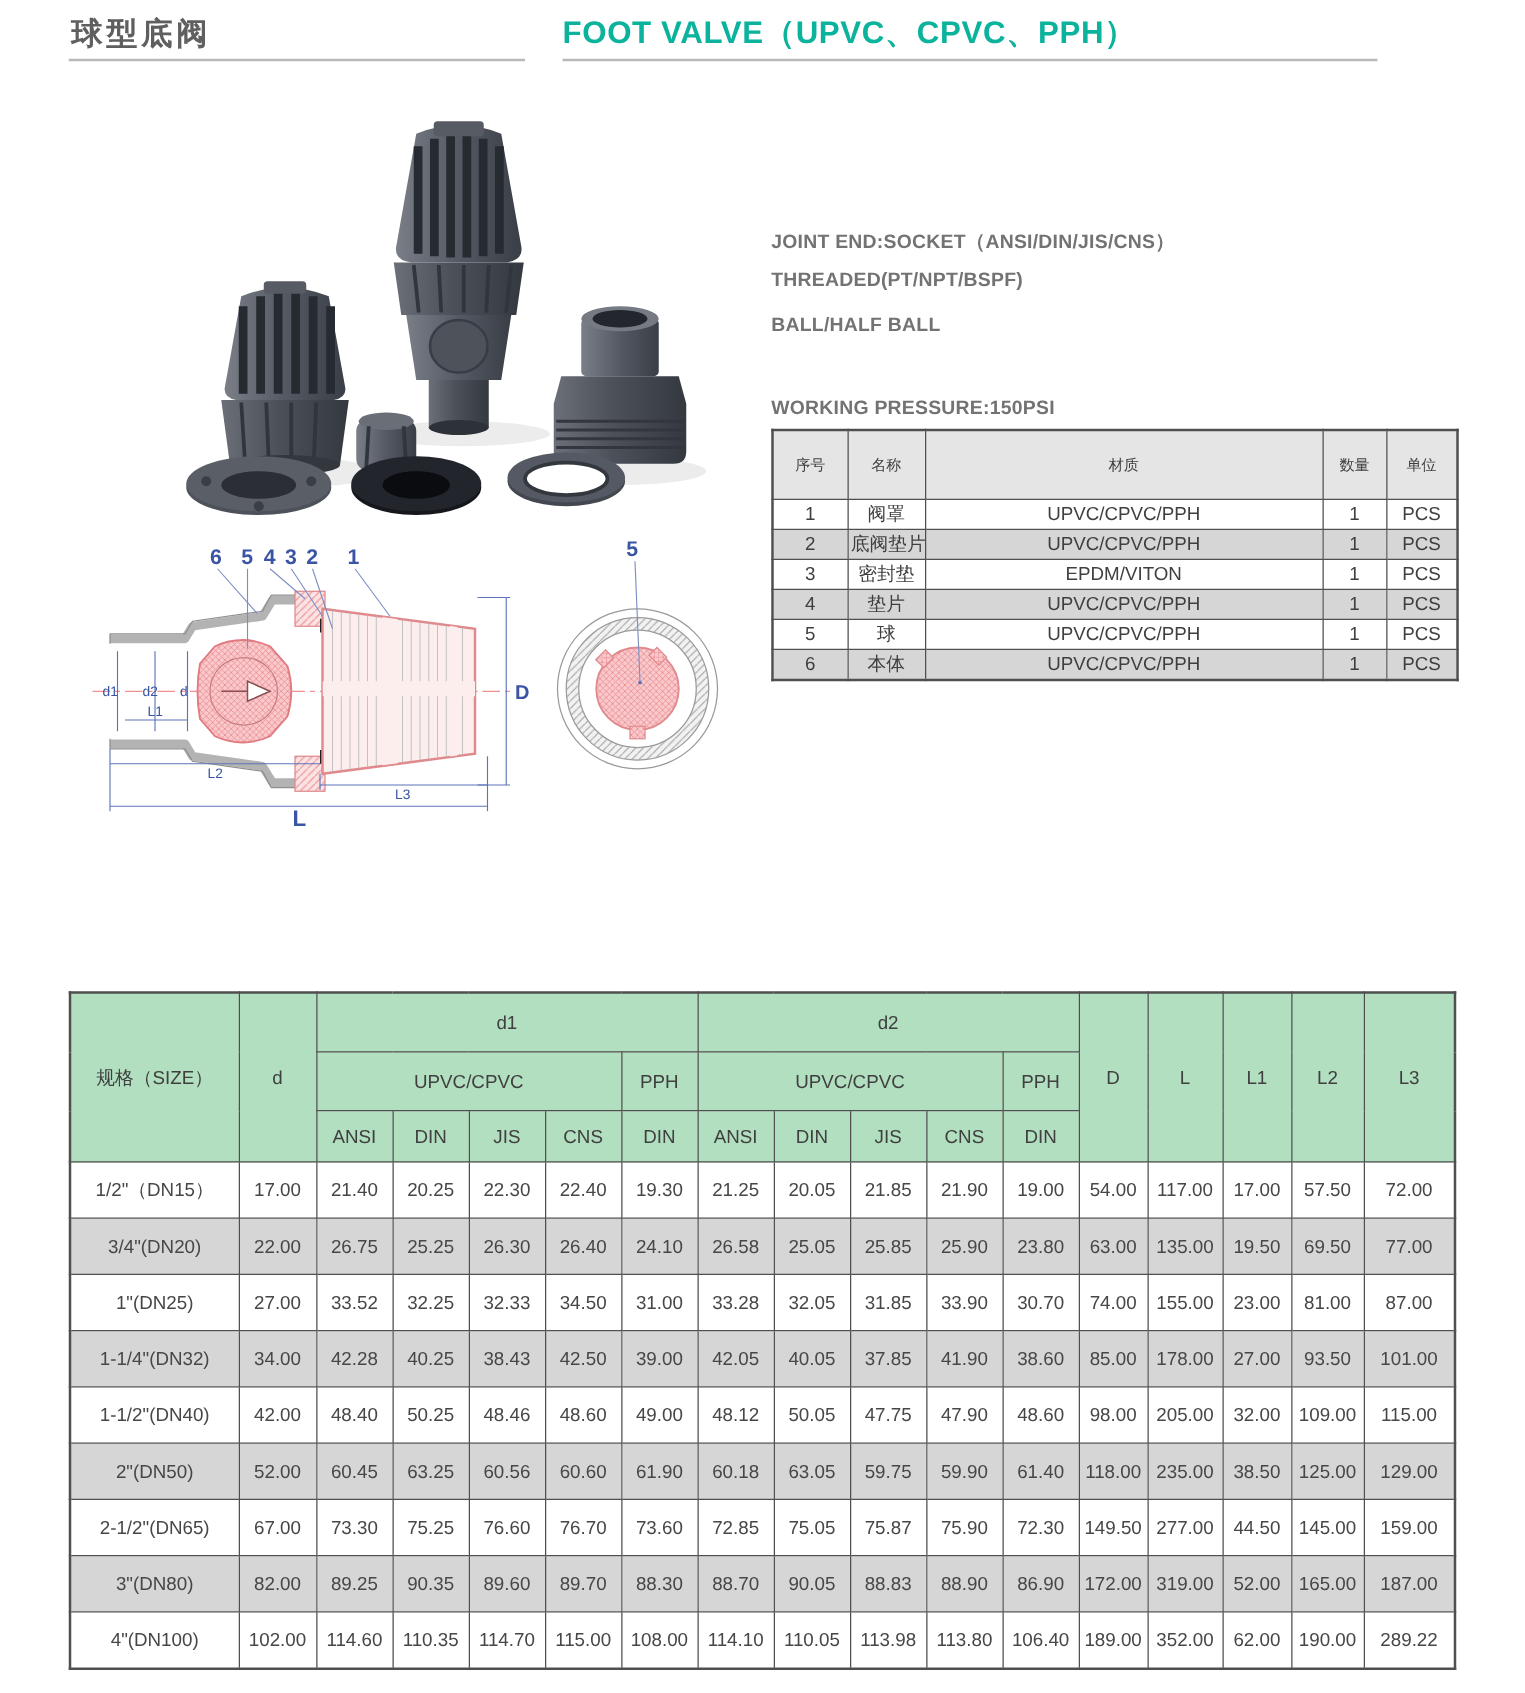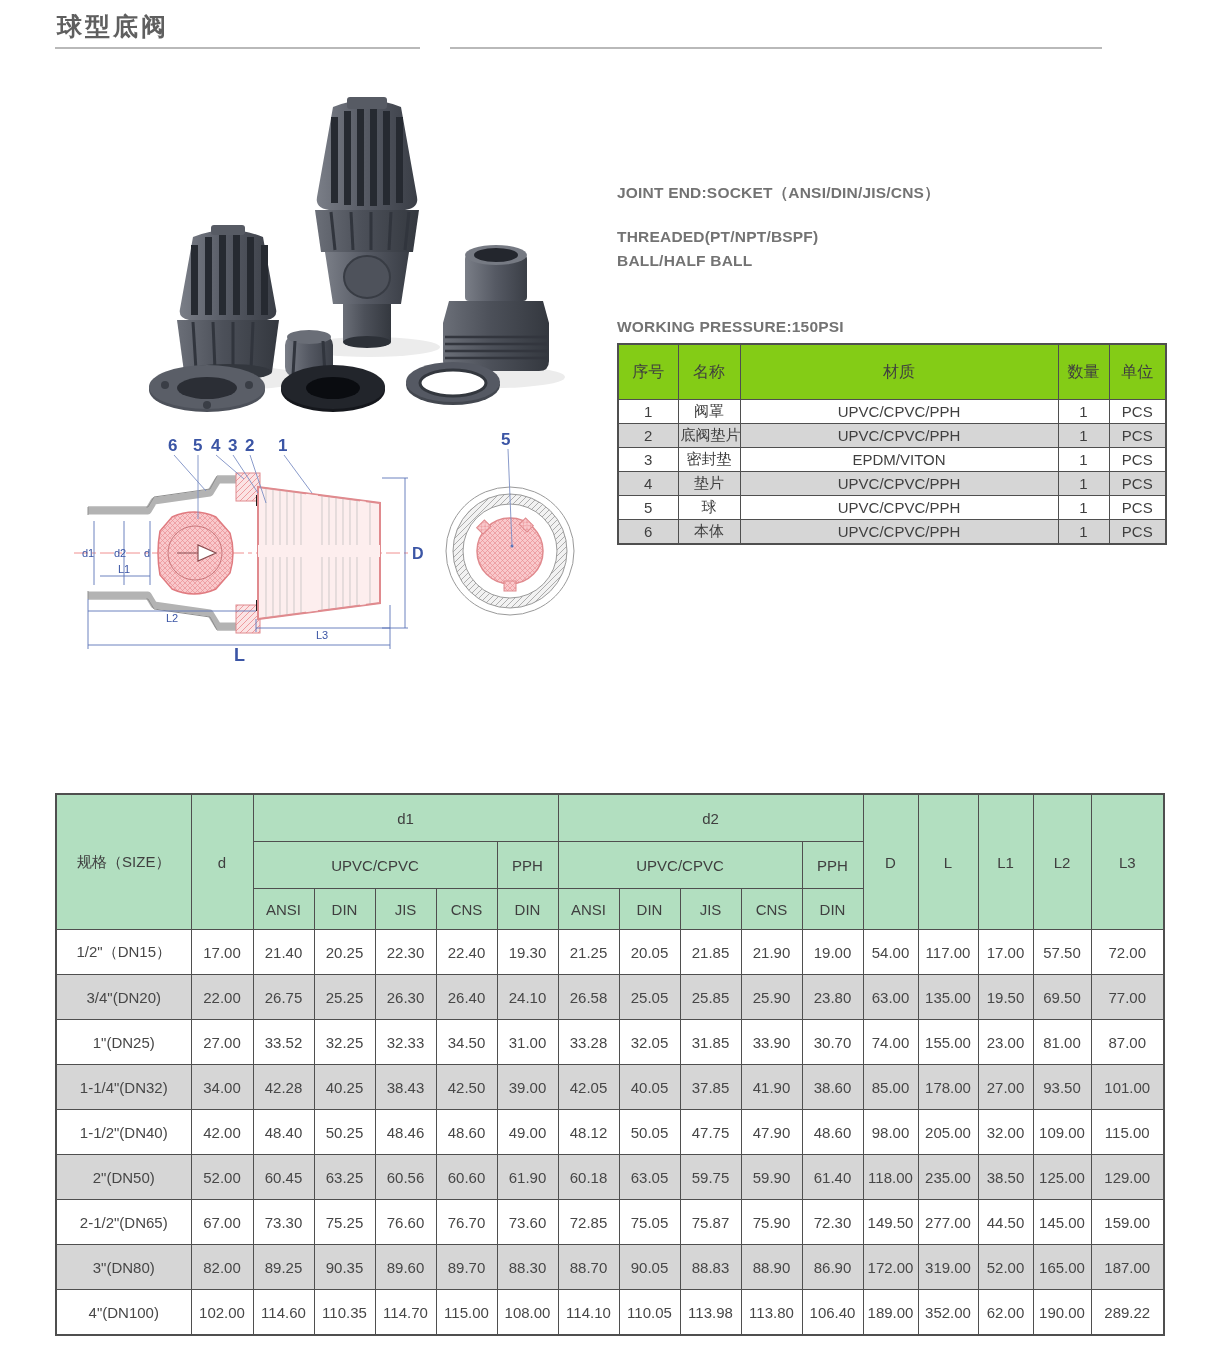--- a/index.html
+++ b/index.html
@@ -16,22 +16,22 @@
   .rule-right{left:450px;width:652px;}
 
   
   .specs{position:absolute;left:617px;top:183px;width:560px;}
   .spec-line{position:absolute;left:0;font-size:15.5px;font-weight:bold;color:#737373;
              white-space:nowrap;letter-spacing:0.2px;}
 
   
   .parts-table{position:absolute;left:617px;top:343px;width:548px;
                border-collapse:collapse;border:2px solid #4f4f4f;table-layout:fixed;}
-  .parts-table th{background:#84cc16;border:1px solid #4f4f4f;font-weight:normal;
-                  font-size:16px;color:#3f3f3f;height:52px;}
+  .parts-table th{background:#e5e5e5;border:1px solid #4f4f4f;font-weight:normal;
+                  font-size:12px;color:#3f3f3f;height:52px;}
   .parts-table td{border:1px solid #4f4f4f;text-align:center;font-size:15px;
                   color:#3f3f3f;height:23px;padding:0 2px;white-space:nowrap;overflow:hidden;}
   .parts-table tr.alt td{background:#d6d6d6;}
 
   
   .unit-note{position:absolute;left:55px;top:771px;width:1110px;text-align:right;
              font-size:13px;font-weight:bold;color:#2e2e2e;}
 
   
   .dim-table{position:absolute;left:55px;top:793px;width:1110px;border-collapse:collapse;
@@ -49,20 +49,21 @@
   .photo-svg{position:absolute;left:95px;top:85px;}
   .diagram-svg{position:absolute;left:60px;top:423px;}
   .blue-t{fill:#3b55a5;font-family:"Liberation Sans",sans-serif;}
 </style>
 </head>
 <body>
 
 <div class="page">
 
   <div class="title-cn">球型底阀</div>
+  <div class="title-en">FOOT VALVE（UPVC、CPVC、PPH）</div>
   <div class="rule rule-left"></div>
   <div class="rule rule-right"></div>
 
   <svg class="photo-svg" width="490" height="340" viewBox="0 0 490 340">
     <defs>
       <linearGradient id="gBody" x1="0" y1="0" x2="1" y2="0">
         <stop offset="0" stop-color="#6b6f78"></stop>
           <stop offset="0.45" stop-color="#4c5059"></stop>
           <stop offset="1" stop-color="#34383f"></stop>
       </linearGradient>
@@ -291,21 +292,21 @@
         <rect x="444" y="158" width="12" height="10" fill="url(#pinkCross)" stroke="#e08a8e"></rect>
       </g>
       <text class="blue-t" x="441" y="22" font-size="17" font-weight="bold">5</text>
       <line x1="448" y1="26" x2="452" y2="122" stroke="#7c8fc4" stroke-width="0.9"></line>
       <circle cx="452" cy="123" r="1.5" fill="#5b74b8"></circle>
     </g>
   </svg>
 
   <div class="specs">
     <div class="spec-line" style="top:0">JOINT END:SOCKET（ANSI/DIN/JIS/CNS）</div>
-    <div class="spec-line" style="top:45px">THREADED(PT/NPT/BSPF)</div>
+    <div class="spec-line" style="top:33px">THREADED(PT/NPT/BSPF)</div>
     <div class="spec-line" style="top:69px">BALL/HALF BALL</div>
     <div class="spec-line" style="top:135px">WORKING PRESSURE:150PSI</div>
   </div>
 
   <table class="parts-table">
     <colgroup>
       <col style="width:60px">
         <col style="width:62px">
         <col style="width:318px">
       <col style="width:51px">

